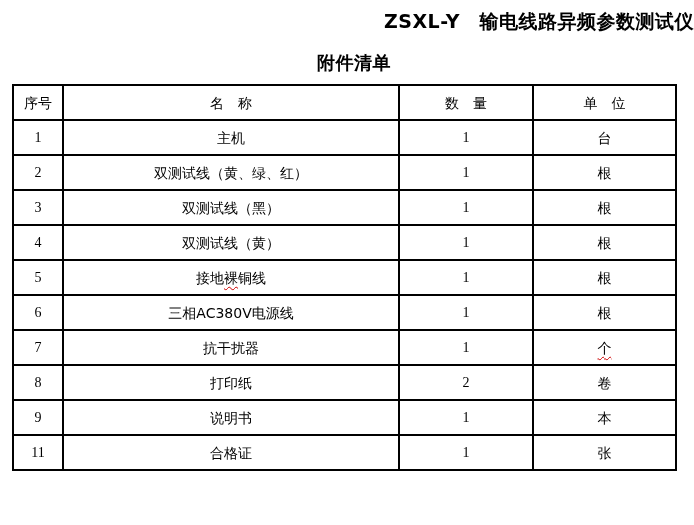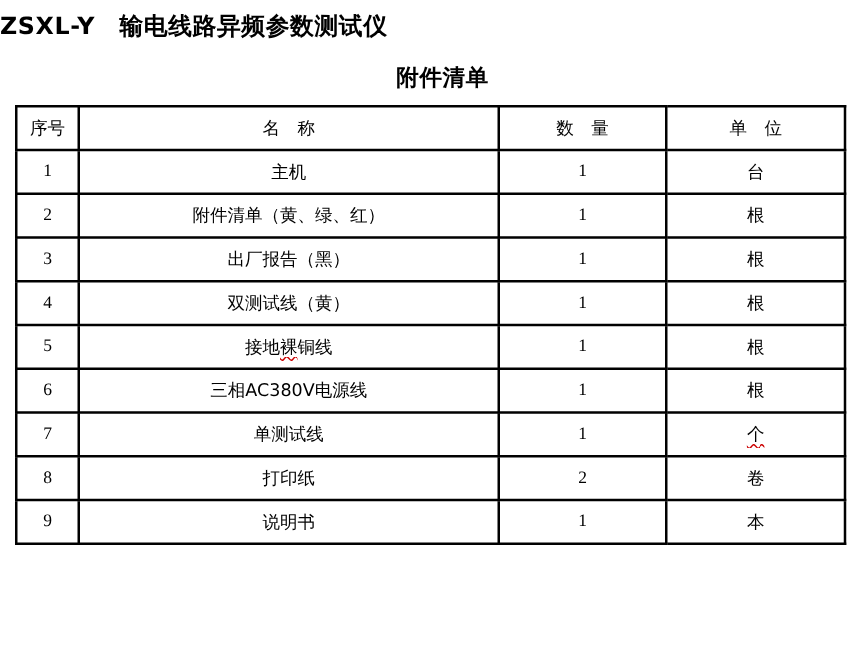--- a/index.html
+++ b/index.html
@@ -12,21 +12,21 @@
     height: 525px;
     background: var(--bg-color, #ffffff);
     color: var(--text-color, #000000);
     font-family: "DejaVu Sans", sans-serif;
     overflow: hidden;
     position: relative;
   }
   .title {
     margin: 0;
     padding-top: 9px;
-    text-align: left;
+    text-align: right;
     font-size: 19px;
     line-height: 24px;
     font-weight: bold;
     letter-spacing: 0.5px;
   }
   .subtitle {
     margin: 0;
     padding-top: 19px;
     text-align: center;
     font-size: 18px;
@@ -94,27 +94,27 @@
     </thead>
     <tbody>
         <tr>
           <td class="c-no">1</td>
           <td class="c-name"><span>主机</span></td>
           <td class="c-qty">1</td>
           <td class="c-unit"><span>台</span></td>
         </tr>
         <tr>
           <td class="c-no">2</td>
-          <td class="c-name"><span>附件清单（黄、绿、红）</span></td>
+          <td class="c-name"><span>双测试线（黄、绿、红）</span></td>
           <td class="c-qty">1</td>
           <td class="c-unit"><span>根</span></td>
         </tr>
         <tr>
           <td class="c-no">3</td>
-          <td class="c-name"><span>出厂报告（黑）</span></td>
+          <td class="c-name"><span>双测试线（黑）</span></td>
           <td class="c-qty">1</td>
           <td class="c-unit"><span>根</span></td>
         </tr>
         <tr>
           <td class="c-no">4</td>
           <td class="c-name"><span>双测试线（黄）</span></td>
           <td class="c-qty">1</td>
           <td class="c-unit"><span>根</span></td>
         </tr>
         <tr>
@@ -124,31 +124,37 @@
           <td class="c-unit"><span>根</span></td>
         </tr>
         <tr>
           <td class="c-no">6</td>
           <td class="c-name"><span>三相AC380V电源线</span></td>
           <td class="c-qty">1</td>
           <td class="c-unit"><span>根</span></td>
         </tr>
         <tr>
           <td class="c-no">7</td>
-          <td class="c-name"><span>单测试线</span></td>
+          <td class="c-name"><span>抗干扰器</span></td>
           <td class="c-qty">1</td>
           <td class="c-unit"><span class="sq">个</span></td>
         </tr>
         <tr>
           <td class="c-no">8</td>
           <td class="c-name"><span>打印纸</span></td>
           <td class="c-qty">2</td>
           <td class="c-unit"><span>卷</span></td>
         </tr>
         <tr>
           <td class="c-no">9</td>
           <td class="c-name"><span>说明书</span></td>
           <td class="c-qty">1</td>
           <td class="c-unit"><span>本</span></td>
         </tr>
+        <tr>
+          <td class="c-no">11</td>
+          <td class="c-name"><span>合格证</span></td>
+          <td class="c-qty">1</td>
+          <td class="c-unit"><span>张</span></td>
+        </tr>
       </tbody>
   </table>
 </div>
 
 </body></html>

